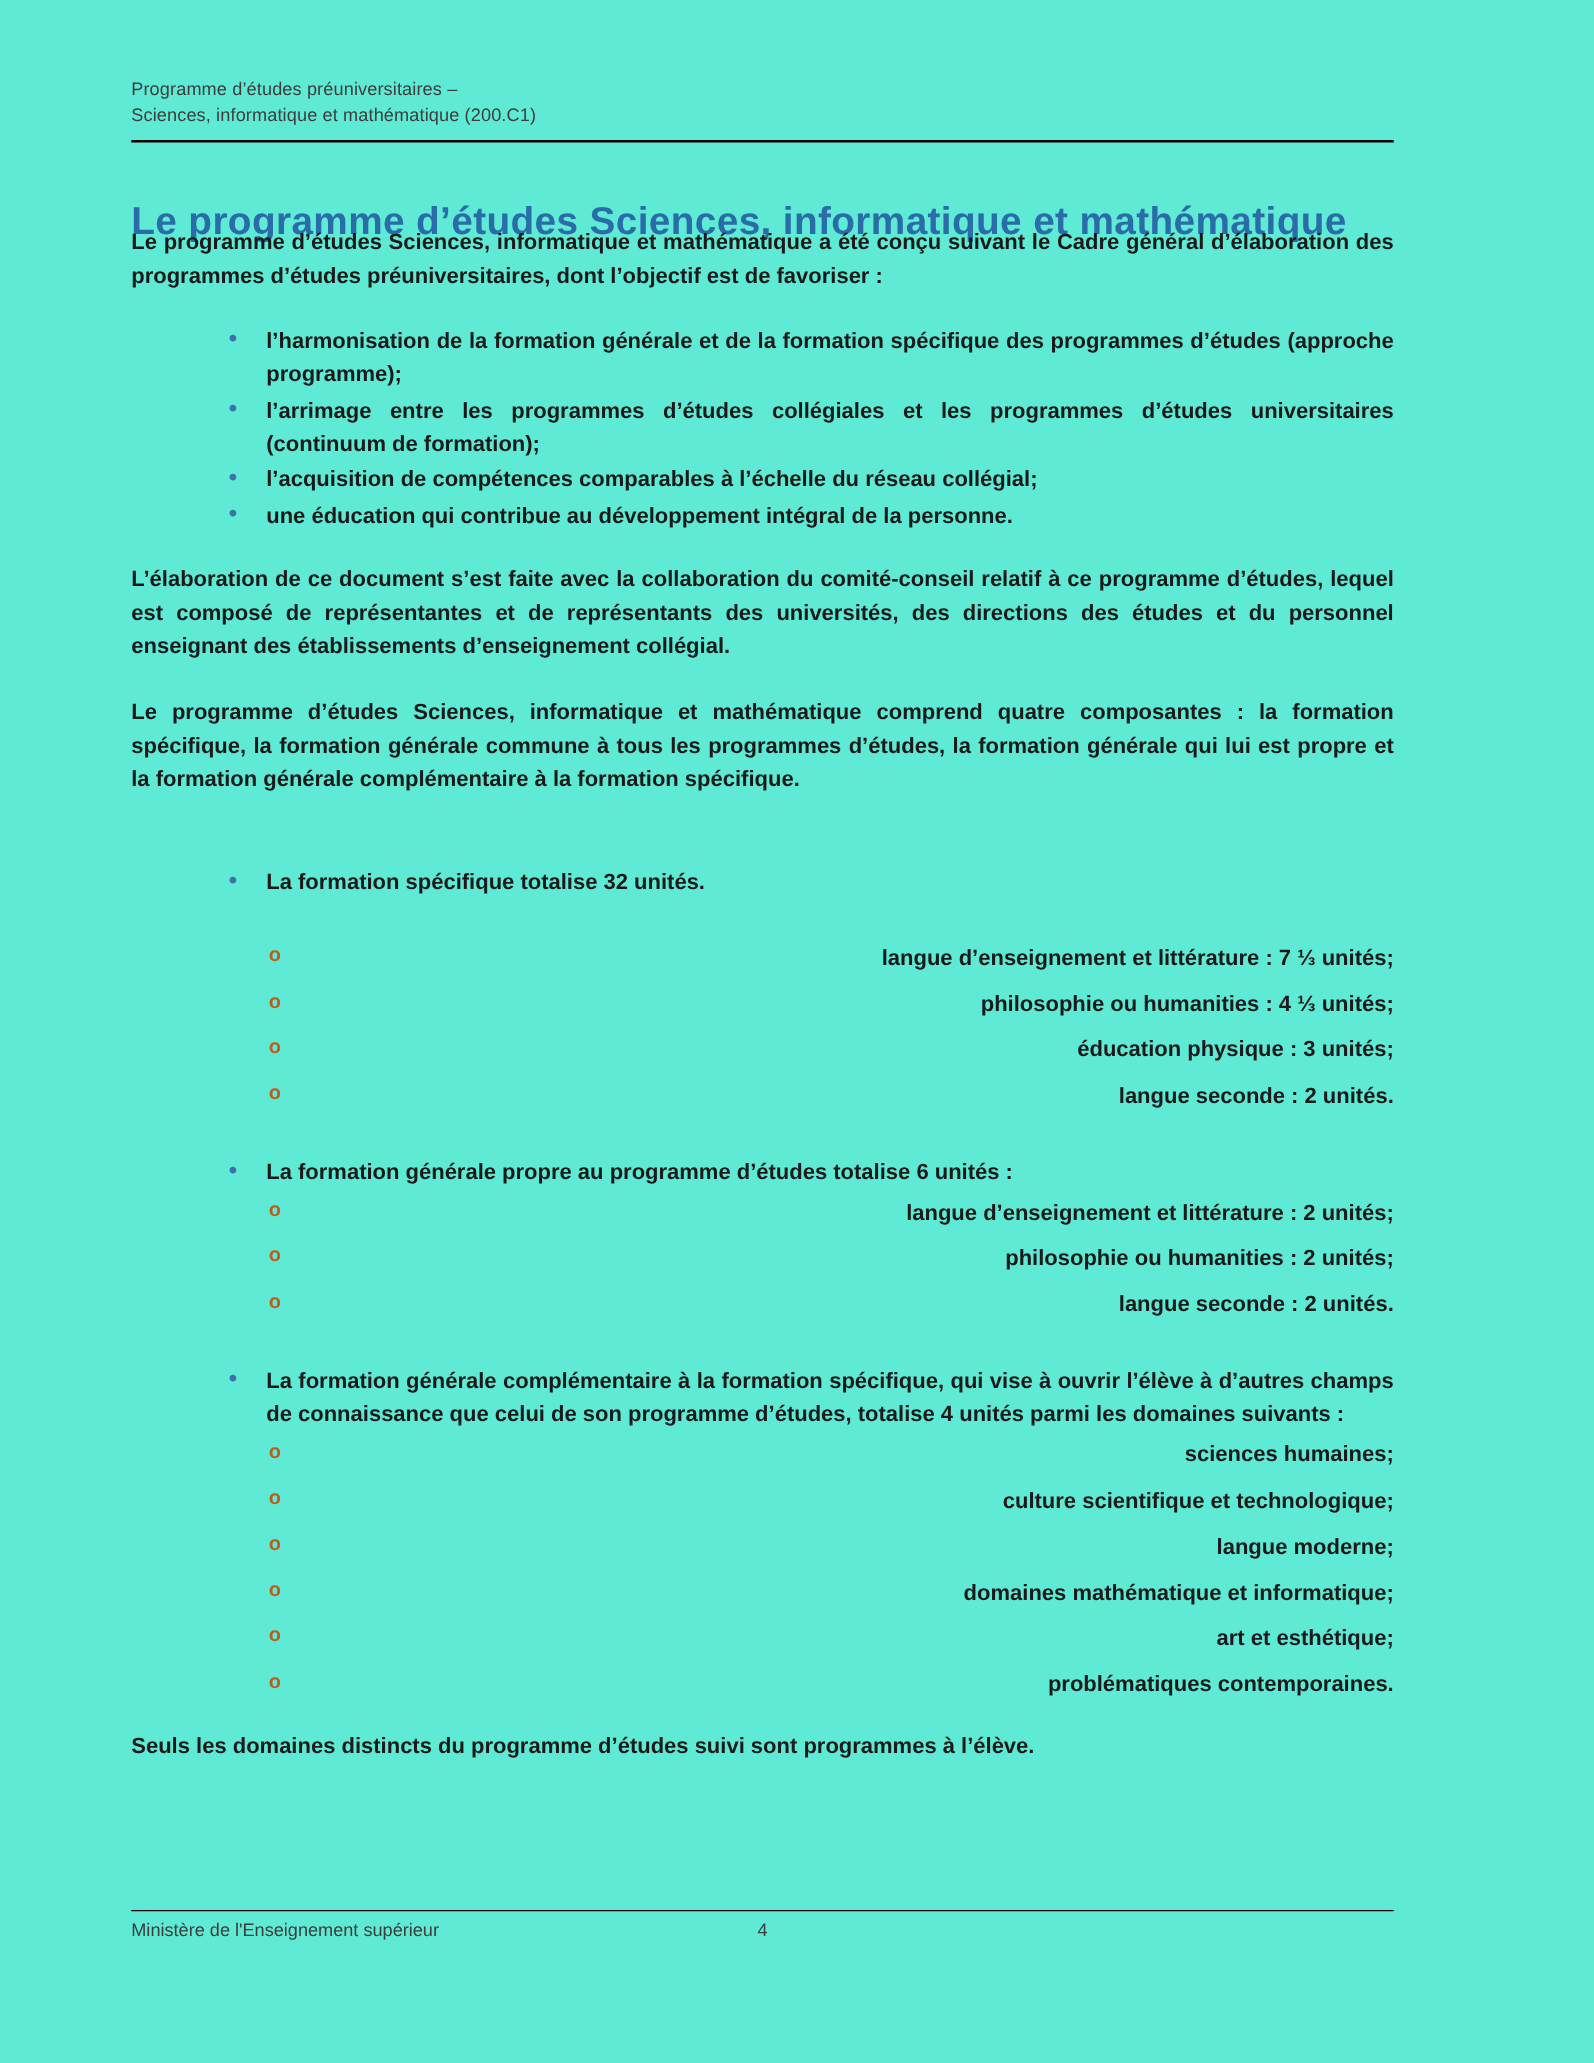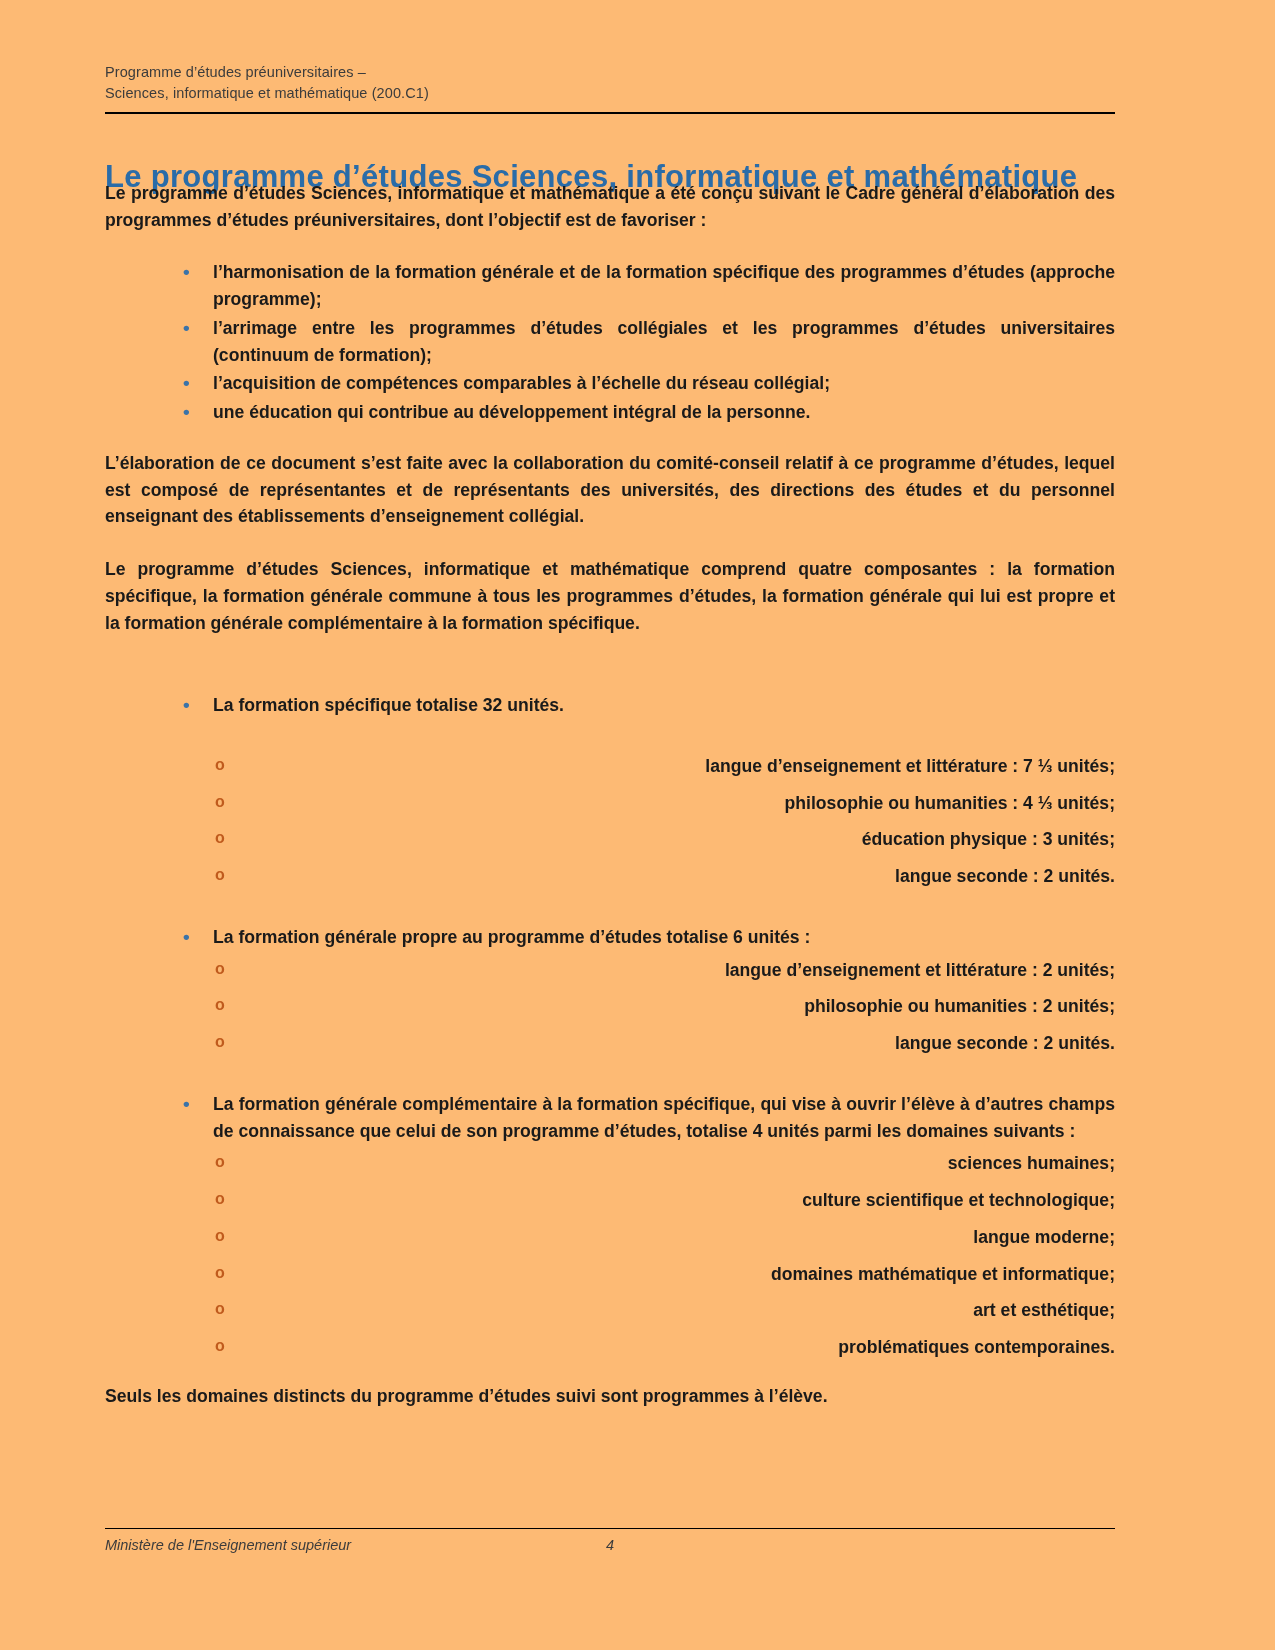--- a/index.html
+++ b/index.html
@@ -5,21 +5,21 @@
   html, body {
     margin: 0;
     padding: 0;
     background: #ffffff;
   }
   .page {
     position: relative;
     width: 1275px;
     height: 1650px;
     margin: 0 auto;
-    background: #fdba74;
+    background: #5eead4;
     font-family: "Liberation Sans", sans-serif;
     color: #000000;
     box-sizing: border-box;
   }
   
   .header {
     position: absolute;
     left: 105px;
     top: 62px;
     width: 1010px;
@@ -148,21 +148,20 @@
   }
   .footer {
     position: absolute;
     left: 105px;
     top: 1537px;
     width: 1010px;
     font-size: 14.5px;
     color: #3c3c3c;
     display: flex;
     align-items: center;
-    font-style: italic;
   }
   .footer-left { white-space: nowrap; }
   .footer-page {
     position: absolute;
     left: 0;
     top: 0;
     width: 1010px;
     text-align: center;
     font-size: 14.5px;
     color: #3c3c3c;

